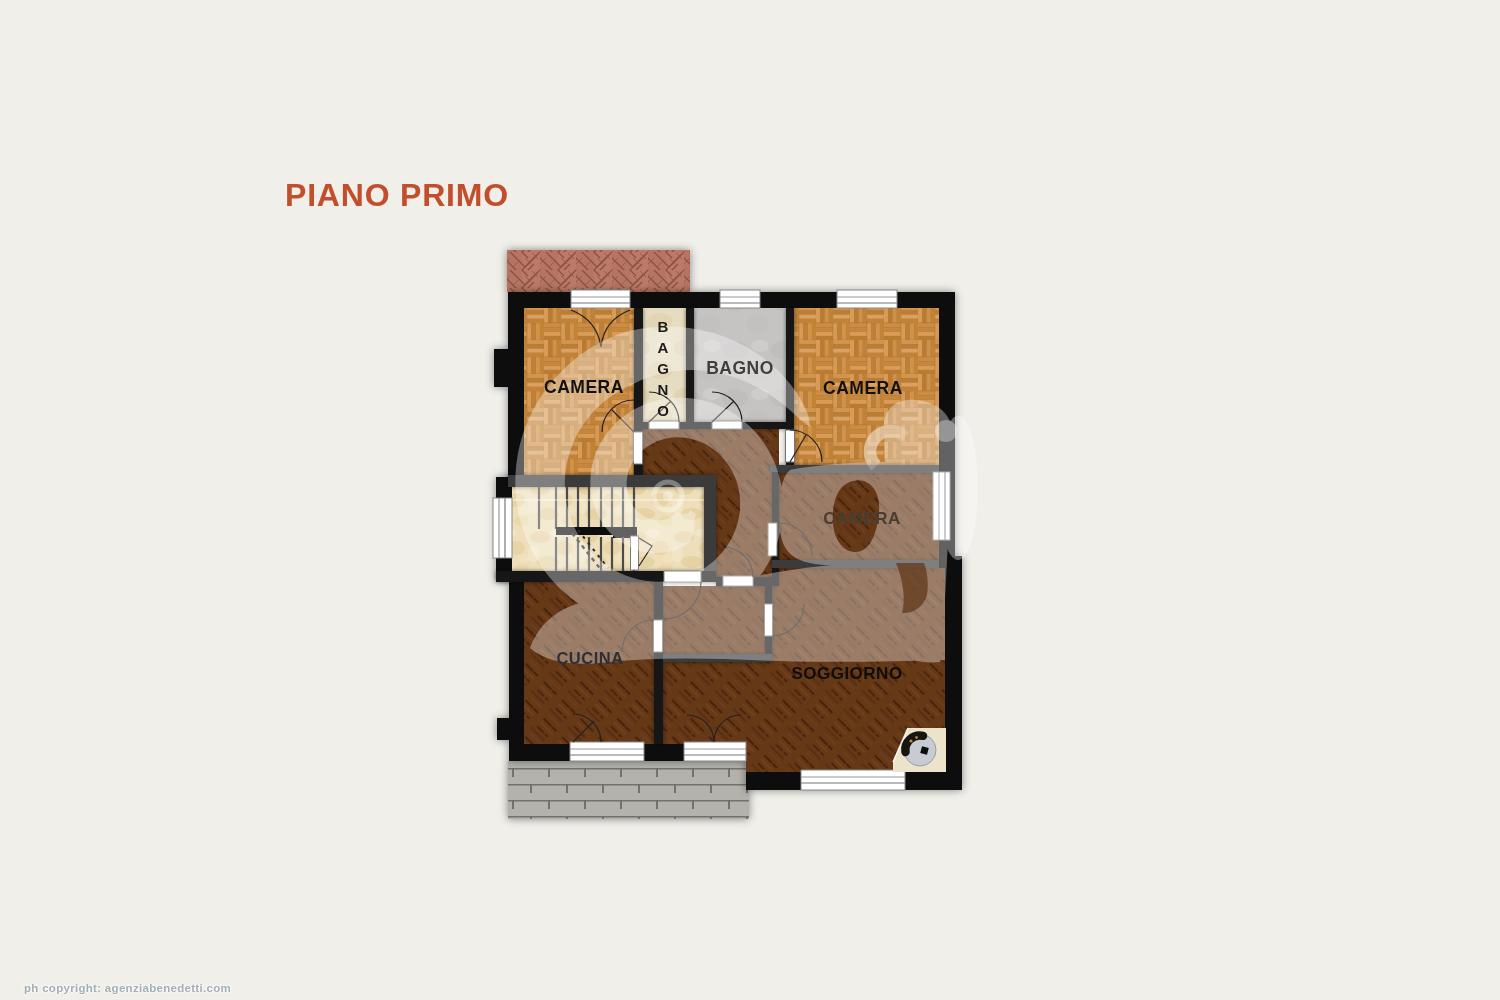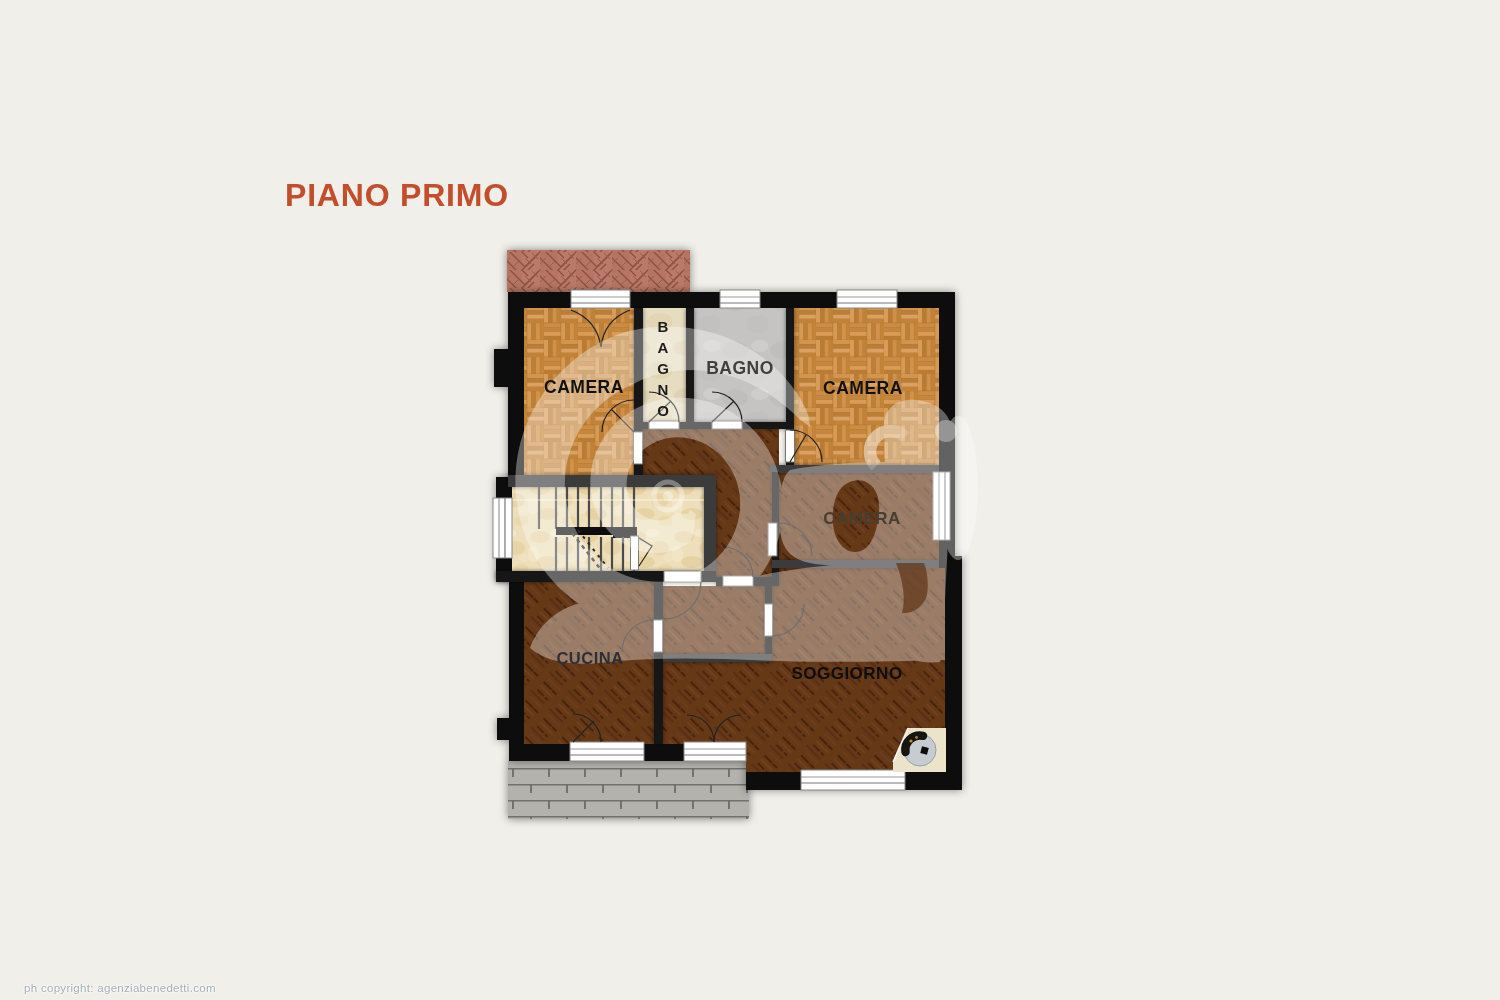--- a/index.html
+++ b/index.html
@@ -1,17 +1,17 @@
 <!DOCTYPE html>
 <html><head>
 <meta charset="utf-8">
 <style>
   html,body{margin:0;padding:0;background:#f0efea;width:1500px;height:1000px;overflow:hidden;}
   *{font-family:"Liberation Sans", sans-serif;}
-  #copyright{position:absolute;left:24px;top:982px;font-size:11.5px;font-weight:normal;
+  #copyright{position:absolute;left:24px;top:982px;font-size:11.5px;font-weight:bold;
     color:#a3aeb4;text-shadow:0 0 2px #fff,0 0 2px #fff,0 0 3px #fff;letter-spacing:.3px;}
 </style>
 </head>
 <body>
 <svg width="1500" height="1000" viewBox="0 0 1500 1000">
 <defs>
   <filter id="fsh" x="-20%" y="-20%" width="140%" height="140%">
     <feDropShadow dx="0" dy="0" stdDeviation="4" flood-color="#000" flood-opacity="0.45"></feDropShadow>
   </filter>
   <filter id="fsh2" x="-30%" y="-30%" width="160%" height="160%">

